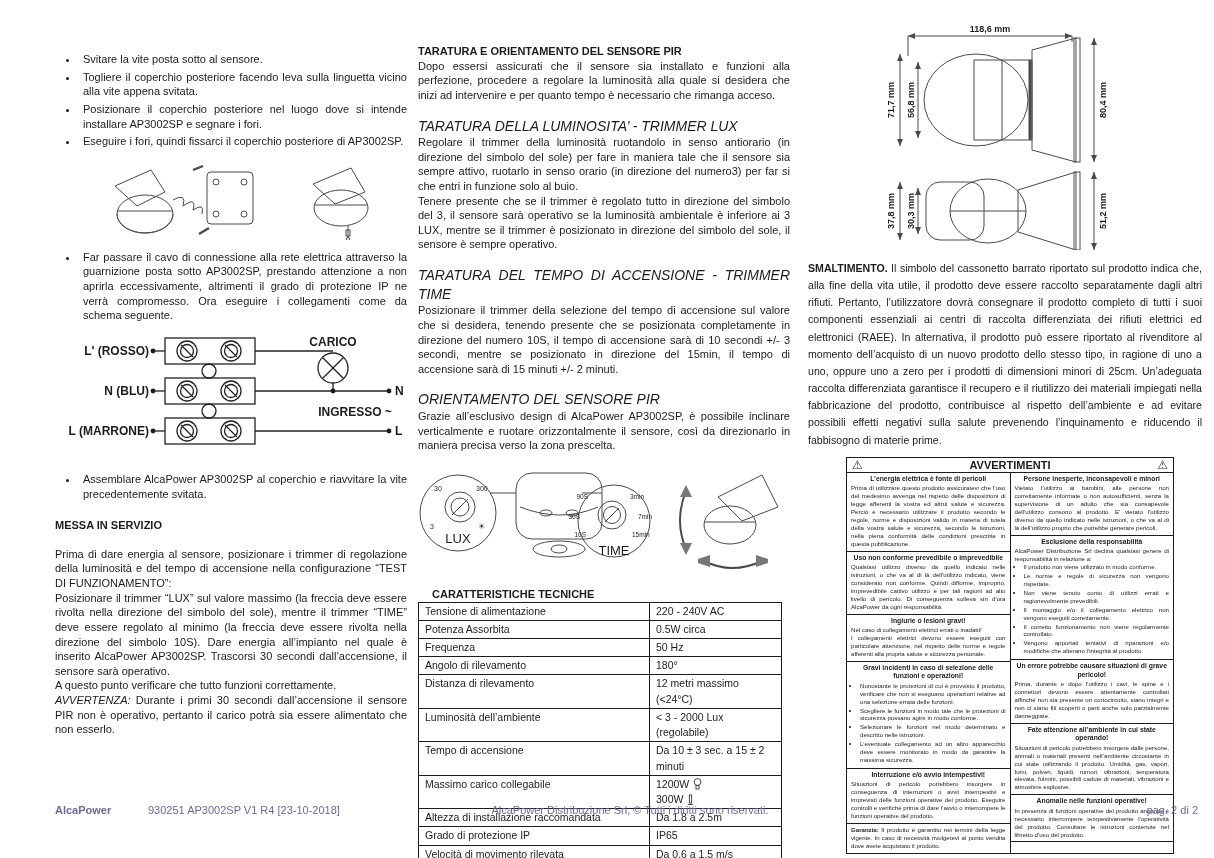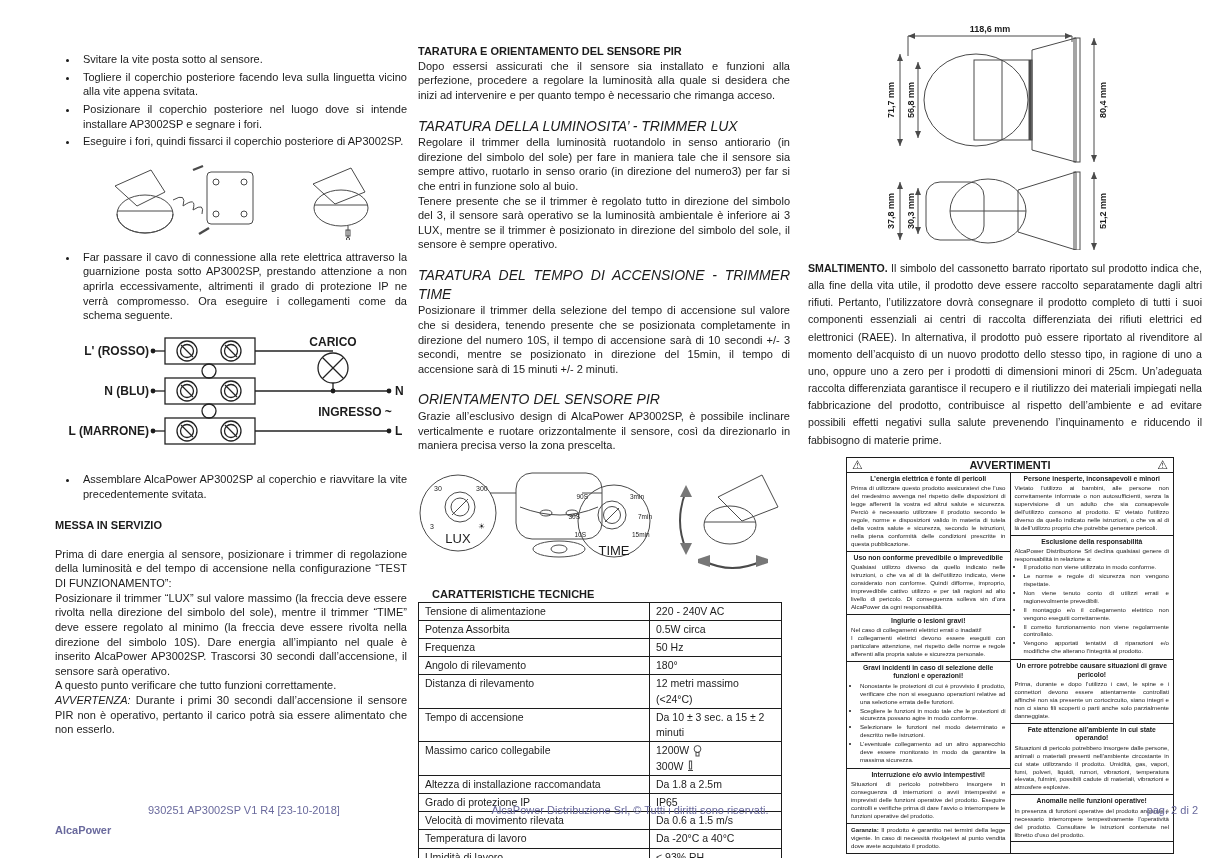--- a/index.html
+++ b/index.html
@@ -38,21 +38,21 @@
   .warncol{width:50%;}
   .warncol.first{border-right:1px solid #1c1c1c;}
   .wcell{border-bottom:1px solid #1c1c1c;padding:2px 4px 3px 4px;}
   .wcell:last-child{border-bottom:none;}
   .wtitle{font-weight:bold;font-size:6.8px;text-align:center;line-height:1.25;margin:0 0 1px 0;}
   .wbody{font-size:6.1px;line-height:1.3;text-align:justify;margin:0;}
   ul.wlist{margin:0;padding-left:9px;font-size:6.1px;line-height:1.3;}
   ul.wlist li{margin-bottom:1px;text-align:justify;}
   
   .footer{position:absolute;top:804px;left:0;width:1214px;font-size:11px;color:#6a6a9d;}
-  .footer .brand{position:absolute;left:55px;font-weight:bold;margin-top:20px;}
+  .footer .brand{position:absolute;left:55px;font-weight:bold;}
   .footer .doc{position:absolute;left:148px;}
   .footer .copy{position:absolute;left:420px;width:420px;text-align:center;}
   .footer .pg{position:absolute;right:16px;padding-left:36px;}
 </style>
 </head>
 <body>
 
 <div class="page">
 
   <div class="col col-left">
@@ -231,20 +231,24 @@
           </tr>
       <tr>
             <td class="lab">Angolo di rilevamento</td>
             <td>180°</td>
           </tr>
       <tr>
             <td class="lab">Distanza di rilevamento</td>
             <td>12 metri massimo (&lt;24°C)</td>
           </tr>
       <tr>
+            <td class="lab">Luminosità dell’ambiente</td>
+            <td>&lt; 3 - 2000 Lux (regolabile)</td>
+          </tr>
+      <tr>
             <td class="lab">Tempo di accensione</td>
             <td>Da 10  ± 3 sec. a 15 ± 2 minuti</td>
           </tr>
       <tr>
         <td class="lab">Massimo carico collegabile</td>
         <td>
           <div class="valline">
                 <span>1200W</span>
             <svg width="9" height="12" viewBox="0 0 9 12">
                   <circle cx="4.5" cy="4" r="3.4" class="sketch"></circle>

